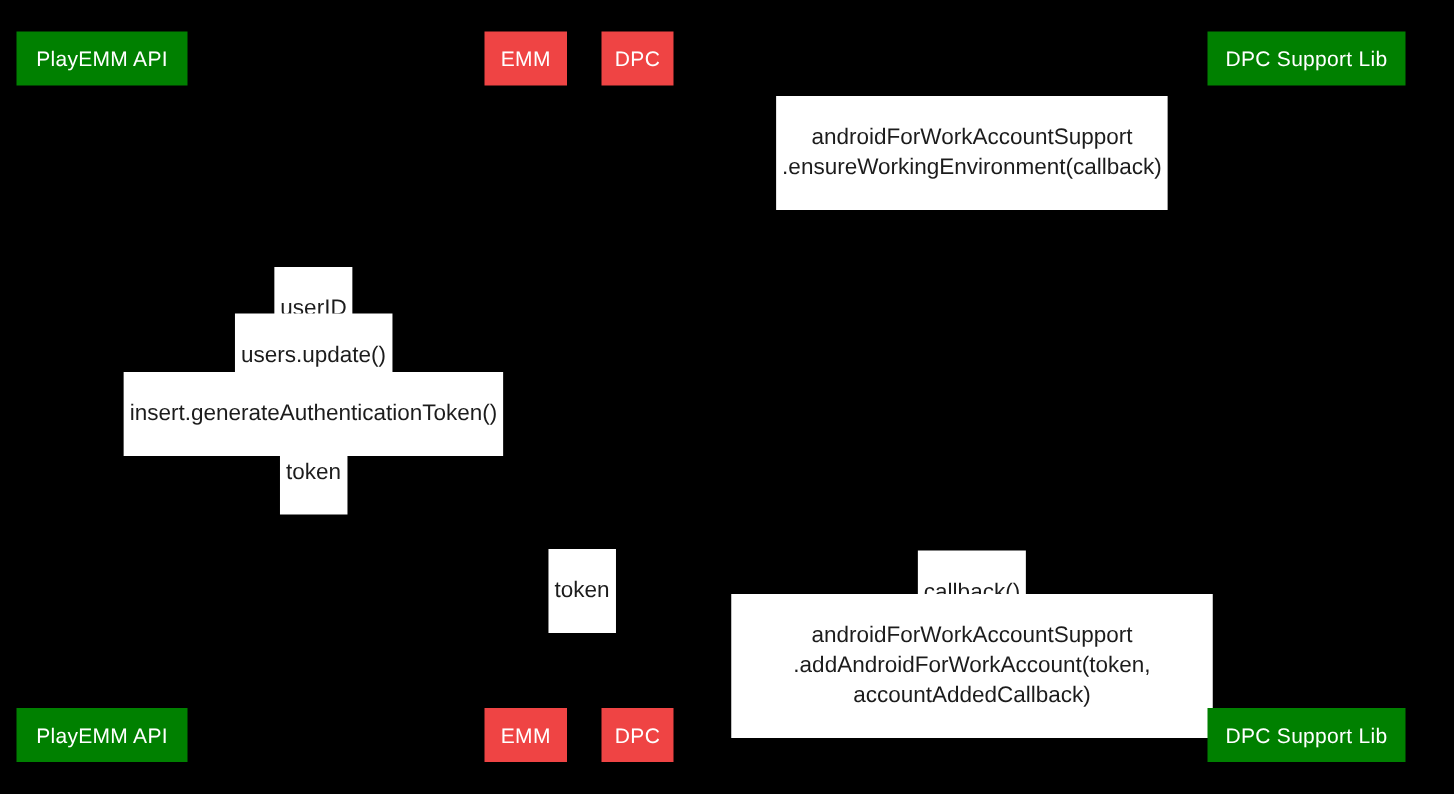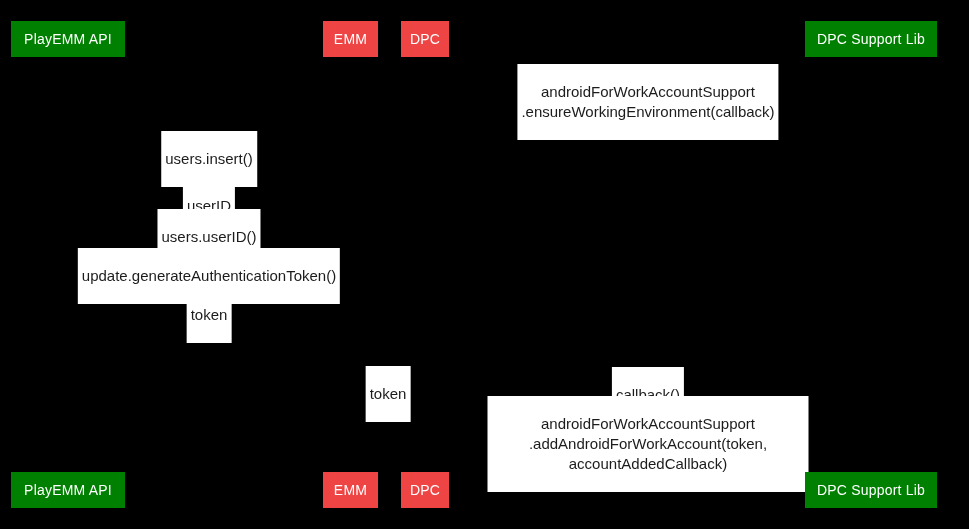--- a/index.html
+++ b/index.html
@@ -26,24 +26,23 @@
 
 <div class="canvas">
 
   <div class="participant p-green row-top" style="left:11px;width:114px;">PlayEMM API</div>
   <div class="participant p-blue row-top" style="left:323px;width:55px;">EMM</div>
   <div class="participant p-blue row-top" style="left:401px;width:48px;">DPC</div>
   <div class="participant p-green row-top" style="left:805px;width:132px;">DPC Support Lib</div>
 
   <div class="msg" style="left:648px;top:64px;">androidForWorkAccountSupport
 .ensureWorkingEnvironment(callback)</div>
-  <div class="msg" style="left:209px;top:131px;">users.insert()</div>
   <div class="msg" style="left:209px;top:178px;">userID</div>
-  <div class="msg" style="left:209px;top:209px;">users.userID()</div>
-  <div class="msg" style="left:209px;top:248px;">update.generateAuthenticationToken()</div>
+  <div class="msg" style="left:209px;top:209px;">users.update()</div>
+  <div class="msg" style="left:209px;top:248px;">insert.generateAuthenticationToken()</div>
   <div class="msg" style="left:209px;top:287px;">token</div>
   <div class="msg" style="left:648px;top:327px;margin-top:40px;">callback()</div>
   <div class="msg" style="left:388px;top:366px;">token</div>
   <div class="msg" style="left:648px;top:396px;">androidForWorkAccountSupport
 .addAndroidForWorkAccount(token, accountAddedCallback)</div>
 
   <div class="participant p-green row-bottom" style="left:11px;width:114px;">PlayEMM API</div>
   <div class="participant p-blue row-bottom" style="left:323px;width:55px;">EMM</div>
   <div class="participant p-blue row-bottom" style="left:401px;width:48px;">DPC</div>
   <div class="participant p-green row-bottom" style="left:805px;width:132px;">DPC Support Lib</div>

